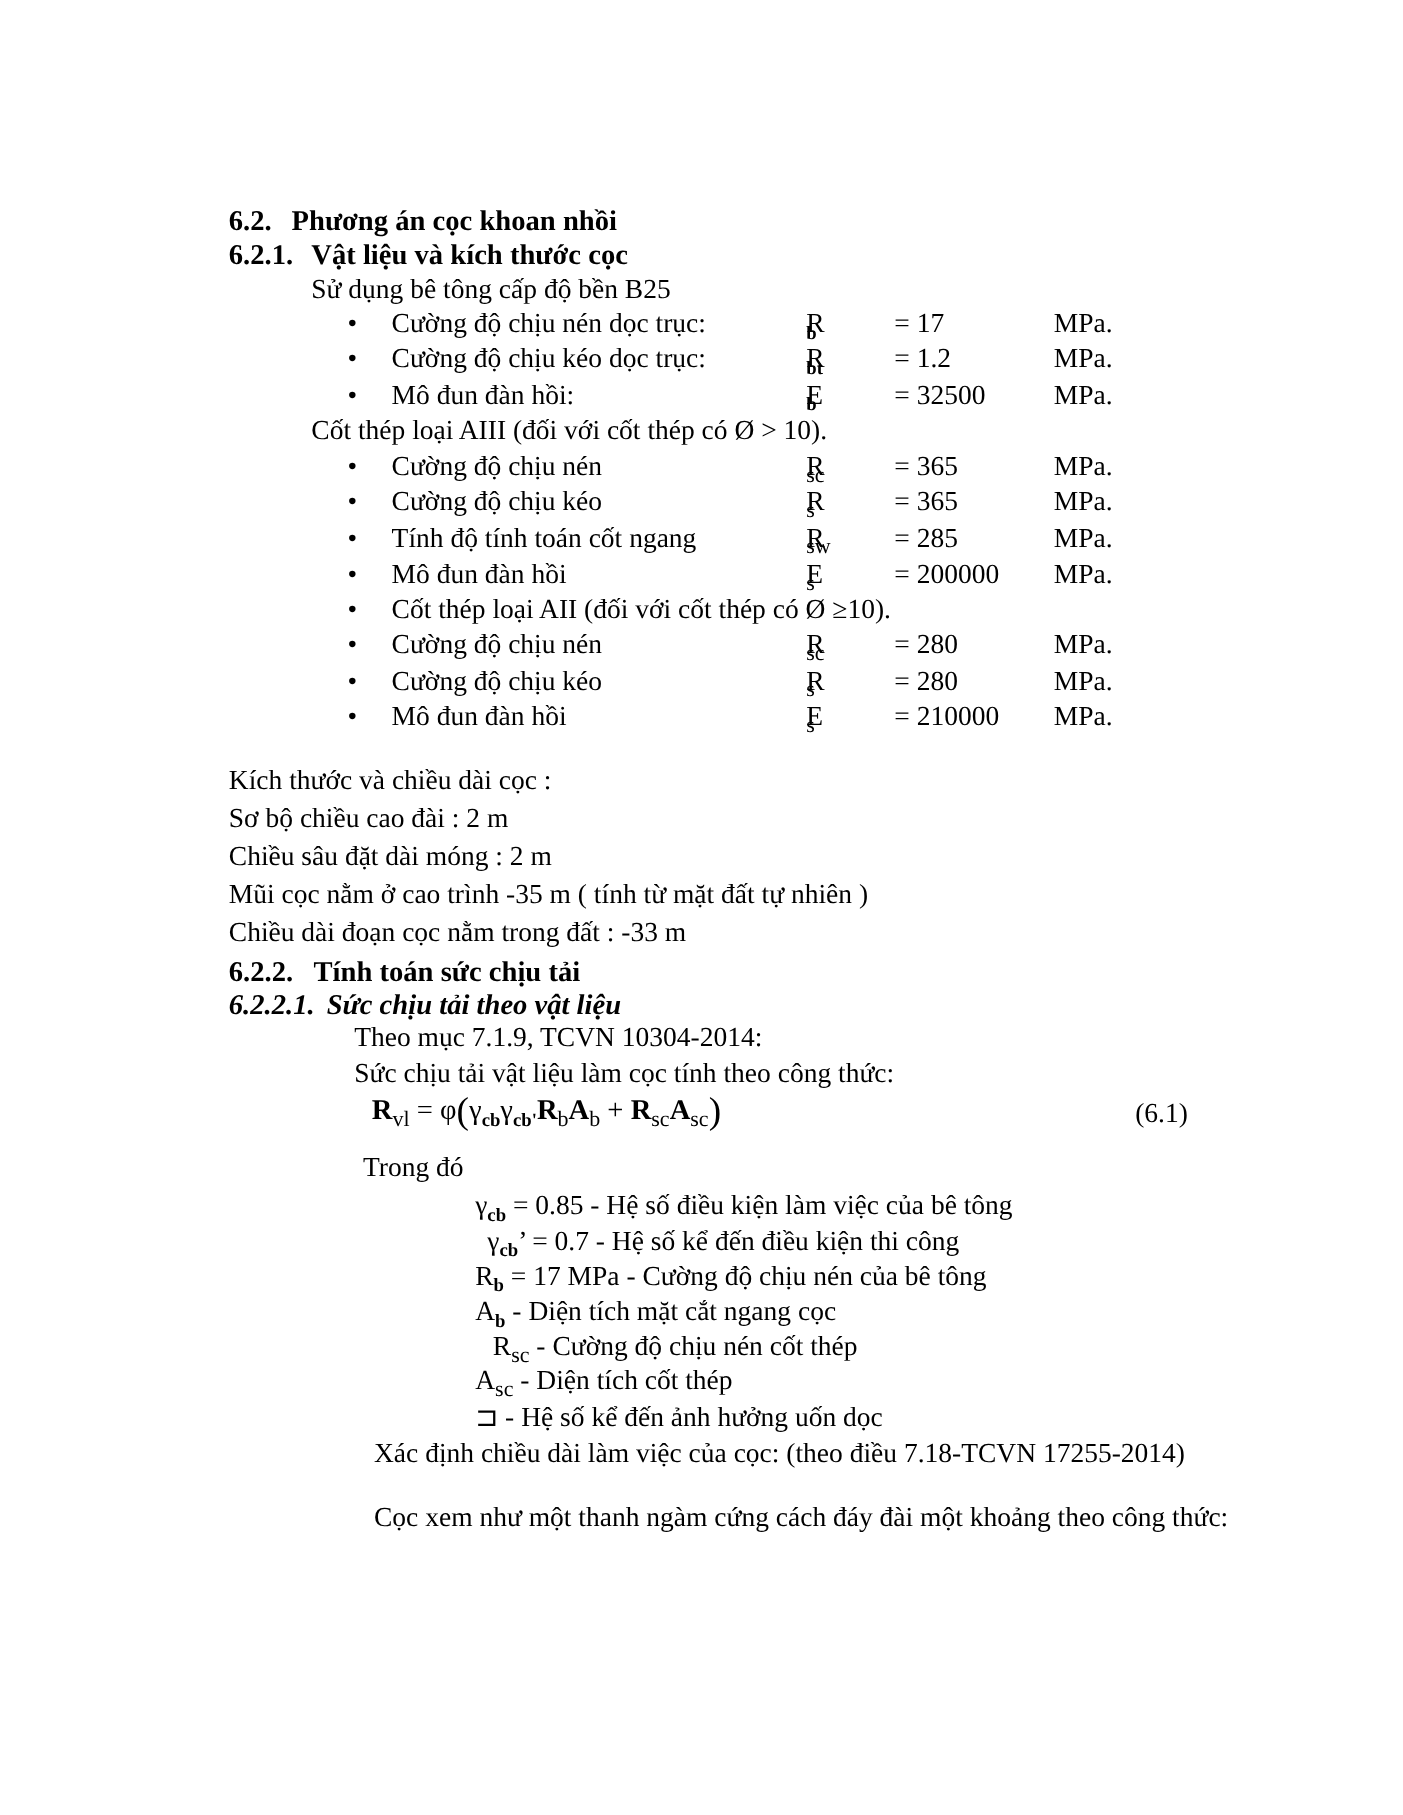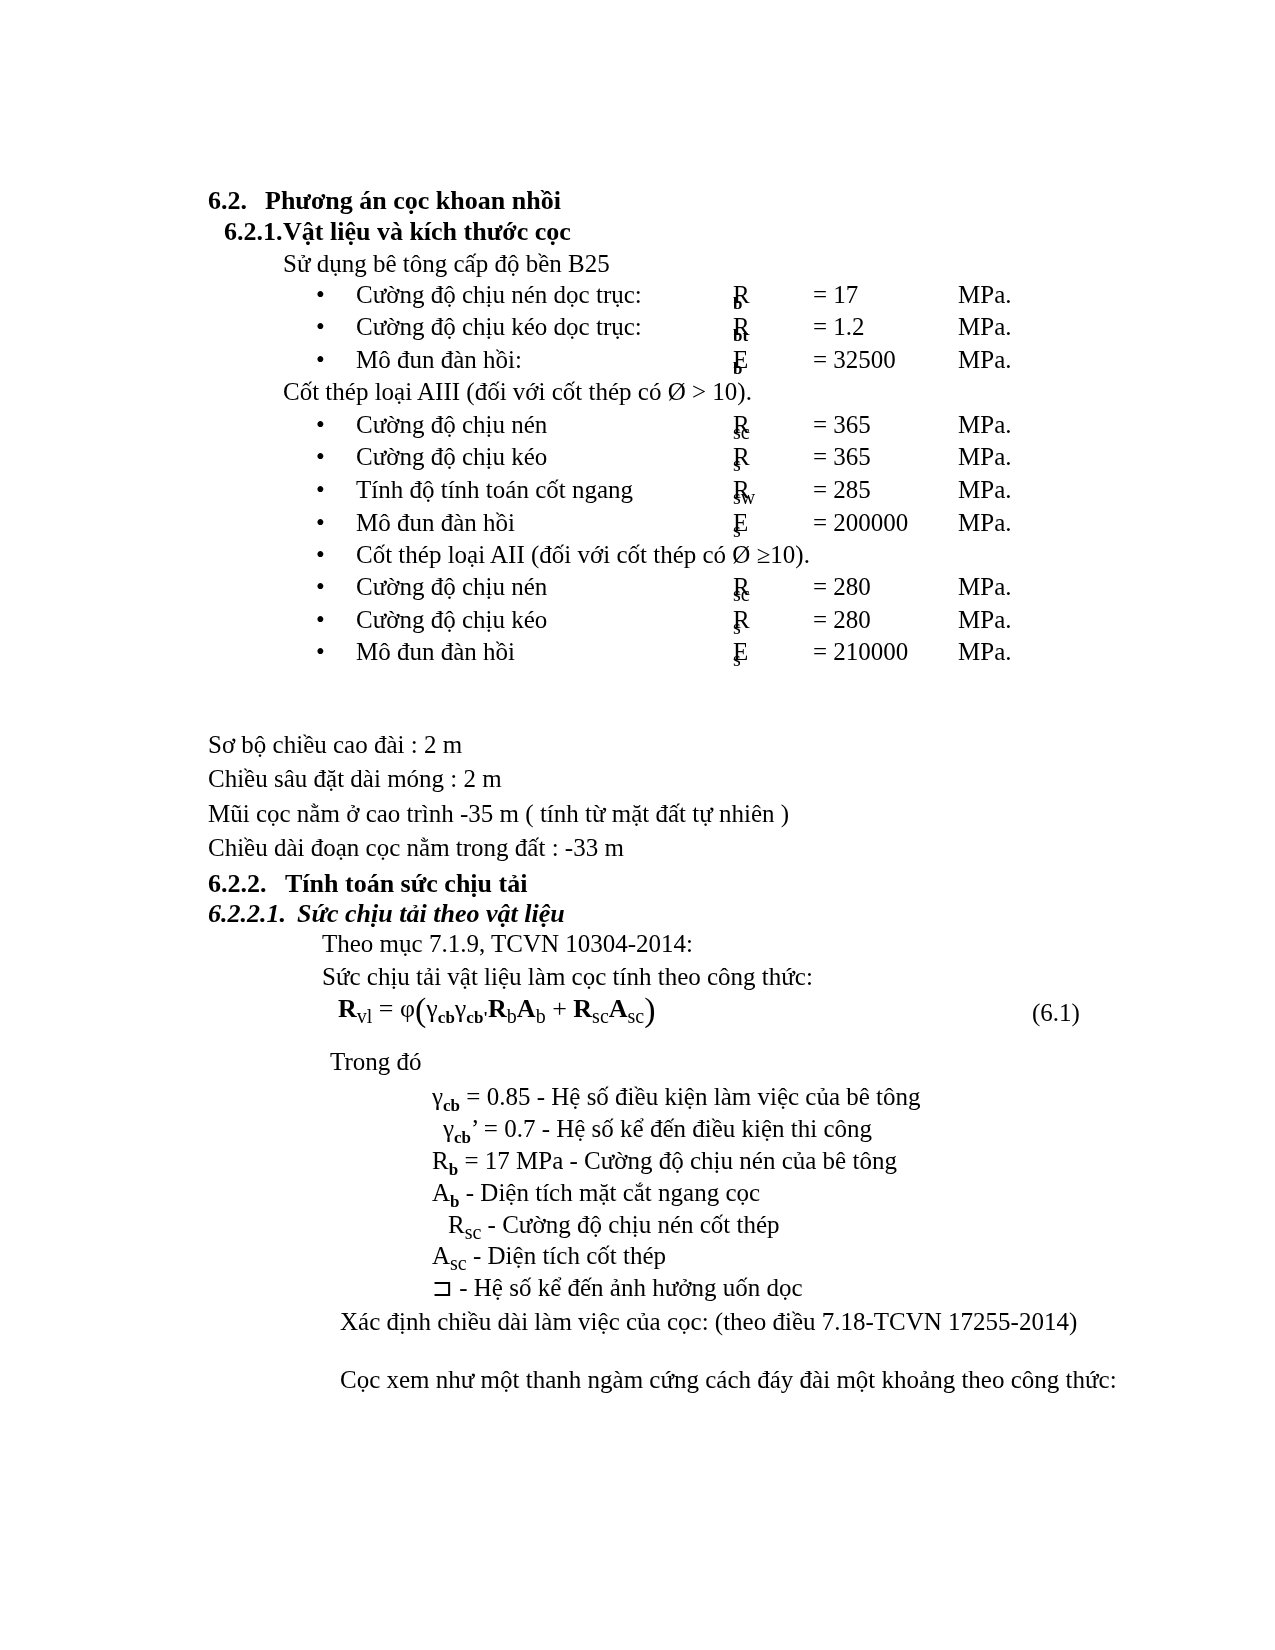--- a/index.html
+++ b/index.html
@@ -32,21 +32,21 @@
 </head>
 <body>
 
 <div class="page">
 
   <div class="line h b" style="top:186px;left:0;">
     <span class="abs" style="left:208px;">6.2.</span>
     <span class="abs" style="left:265px;">Phương án cọc khoan nhồi</span>
   </div>
   <div class="line h b" style="top:217px;left:0;">
-    <span class="abs" style="left:224px;">6.2.1.</span>
+    <span class="abs" style="left:208px;">6.2.1.</span>
     <span class="abs" style="left:283px;">Vật liệu và kích thước cọc</span>
   </div>
 
   <div class="line" style="top:249px;left:283px;">Sử dụng bê tông cấp độ bền B25</div>
 
   <div class="row" style="top:280px;">
     <span class="dot">•</span>
     <span class="lbl">Cường độ chịu nén dọc trục:</span>
     <span class="sym"><span>R</span><sub class="sb">b</sub></span>
     <span class="val">= 17</span>
@@ -118,20 +118,21 @@
     <span class="unit">MPa.</span>
   </div>
   <div class="row" style="top:637px;">
     <span class="dot">•</span>
     <span class="lbl">Mô đun đàn hồi</span>
     <span class="sym"><span>E</span><sub class="s">s</sub></span>
     <span class="val">= 210000</span>
     <span class="unit">MPa.</span>
   </div>
 
+  <div class="line" style="top:695px;left:208px;">Kích thước và chiều dài cọc :</div>
   <div class="line" style="top:730px;left:208px;">Sơ bộ chiều cao đài : 2 m</div>
   <div class="line" style="top:764px;left:208px;text-align:center;">Chiều sâu đặt dài móng : 2 m</div>
   <div class="line" style="top:799px;left:208px;">Mũi cọc nằm ở cao trình -35 m ( tính từ mặt đất tự nhiên )</div>
   <div class="line" style="top:833px;left:208px;text-align:center;">Chiều dài đoạn cọc nằm trong đất : -33 m</div>
 
   <div class="line h b" style="top:869px;left:0;">
     <span class="abs" style="left:208px;">6.2.2.</span>
     <span class="abs" style="left:285px;">Tính toán sức chịu tải</span>
   </div>
   <div class="line h bi" style="top:899px;left:0;">

